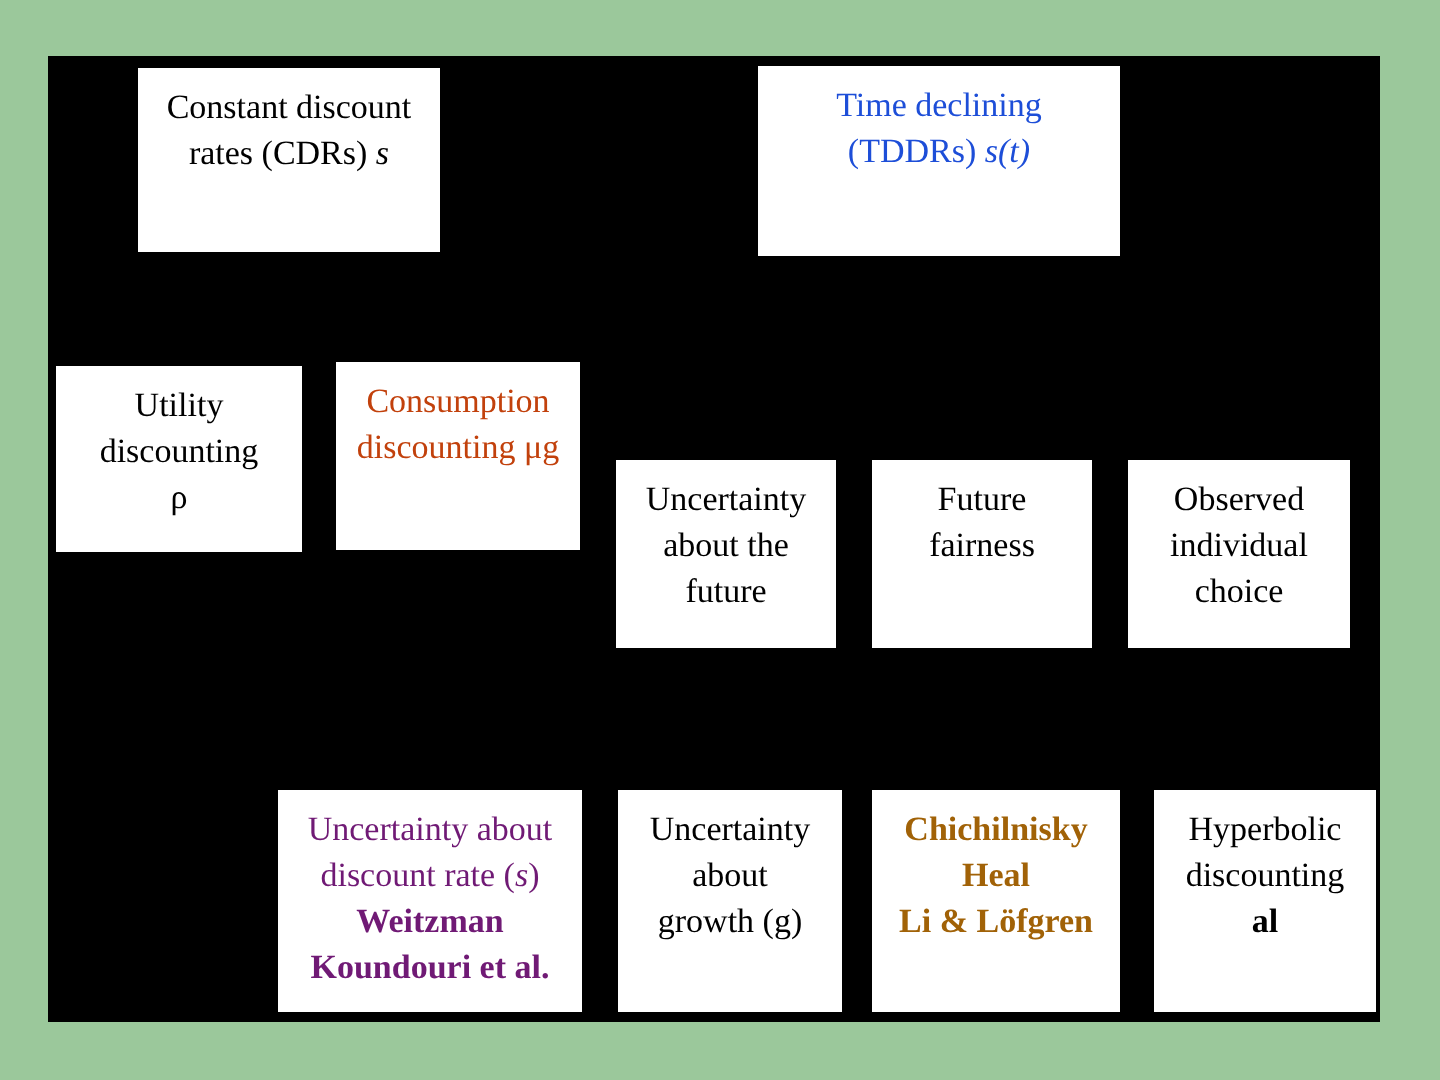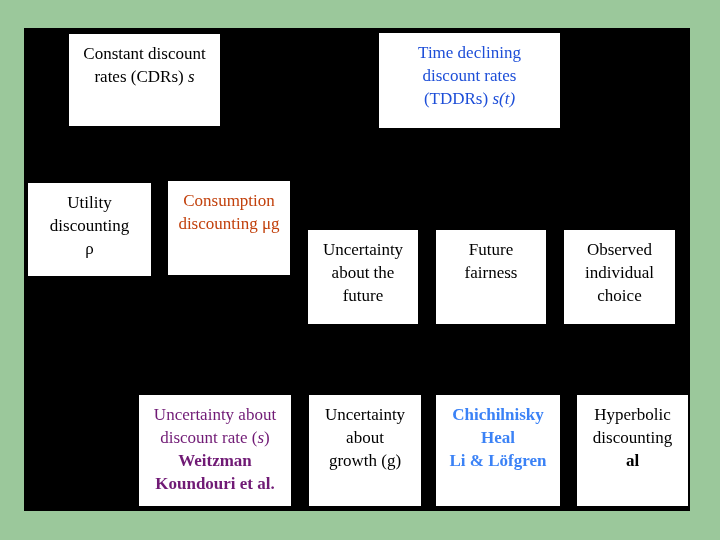--- a/index.html
+++ b/index.html
@@ -37,21 +37,20 @@
 <body>
 
 <div class="slide" style="background: rgb(155, 200, 155);">
   <div class="board" style="left: 24px; top: 28px; width: 666px; height: 483px; background: rgb(0, 0, 0);"></div>
 <div class="box" style="left: 67px; top: 32px; width: 155px; height: 96px; background: rgb(255, 255, 255); border-color: rgb(0, 0, 0); color: rgb(0, 0, 0);">
       <div class="line"><span>Constant discount</span></div>
       <div class="line"><span>rates (CDRs) </span><span class="italic">s</span></div>
     </div>
     <div class="box" style="left: 377px; top: 31px; width: 185px; height: 99px; background: rgb(255, 255, 255); border-color: rgb(0, 0, 0); color: #1d4ed8;">
       <div class="line"><span>Time declining</span></div>
-      <div class="line"><span>discount rates</span></div>
       <div class="line"><span>(TDDRs) </span><span class="italic">s(t)</span></div>
     </div>
     <div class="box" style="left: 26px; top: 181px; width: 127px; height: 97px; background: rgb(255, 255, 255); border-color: rgb(0, 0, 0); color: rgb(0, 0, 0);">
       <div class="line"><span>Utility</span></div>
       <div class="line"><span>discounting</span></div>
       <div class="line"><span>ρ</span></div>
     </div>
     <div class="box" style="left: 166px; top: 179px; width: 126px; height: 98px; background: rgb(255, 255, 255); border-color: rgb(0, 0, 0); color: #c2410c;">
       <div class="line"><span>Consumption</span></div>
       <div class="line"><span>discounting μg</span></div>
@@ -74,21 +73,21 @@
       <div class="line"><span>Uncertainty about</span></div>
       <div class="line"><span>discount rate (</span><span class="italic">s</span><span>)</span></div>
       <div class="line"><span class="bold">Weitzman</span></div>
       <div class="line"><span class="bold">Koundouri et al.</span></div>
     </div>
     <div class="box" style="left: 307px; top: 393px; width: 116px; height: 115px; background: rgb(255, 255, 255); border-color: rgb(0, 0, 0); color: rgb(0, 0, 0);">
       <div class="line"><span>Uncertainty</span></div>
       <div class="line"><span>about</span></div>
       <div class="line"><span>growth (g)</span></div>
     </div>
-    <div class="box" style="left: 434px; top: 393px; width: 128px; height: 115px; background: rgb(255, 255, 255); border-color: rgb(0, 0, 0); color: #3b82f6;">
+    <div class="box" style="left: 434px; top: 393px; width: 128px; height: 115px; background: rgb(255, 255, 255); border-color: rgb(0, 0, 0); color: #a16207;">
       <div class="line"><span class="bold">Chichilnisky</span></div>
       <div class="line"><span class="bold">Heal</span></div>
       <div class="line"><span class="bold">Li &amp; Löfgren</span></div>
     </div>
     <div class="box" style="left: 575px; top: 393px; width: 115px; height: 115px; background: rgb(255, 255, 255); border-color: rgb(0, 0, 0); color: rgb(0, 0, 0);">
       <div class="line"><span>Hyperbolic</span></div>
       <div class="line"><span>discounting</span></div>
       <div class="line"><span class="bold">al</span></div>
     </div>
   </div>

